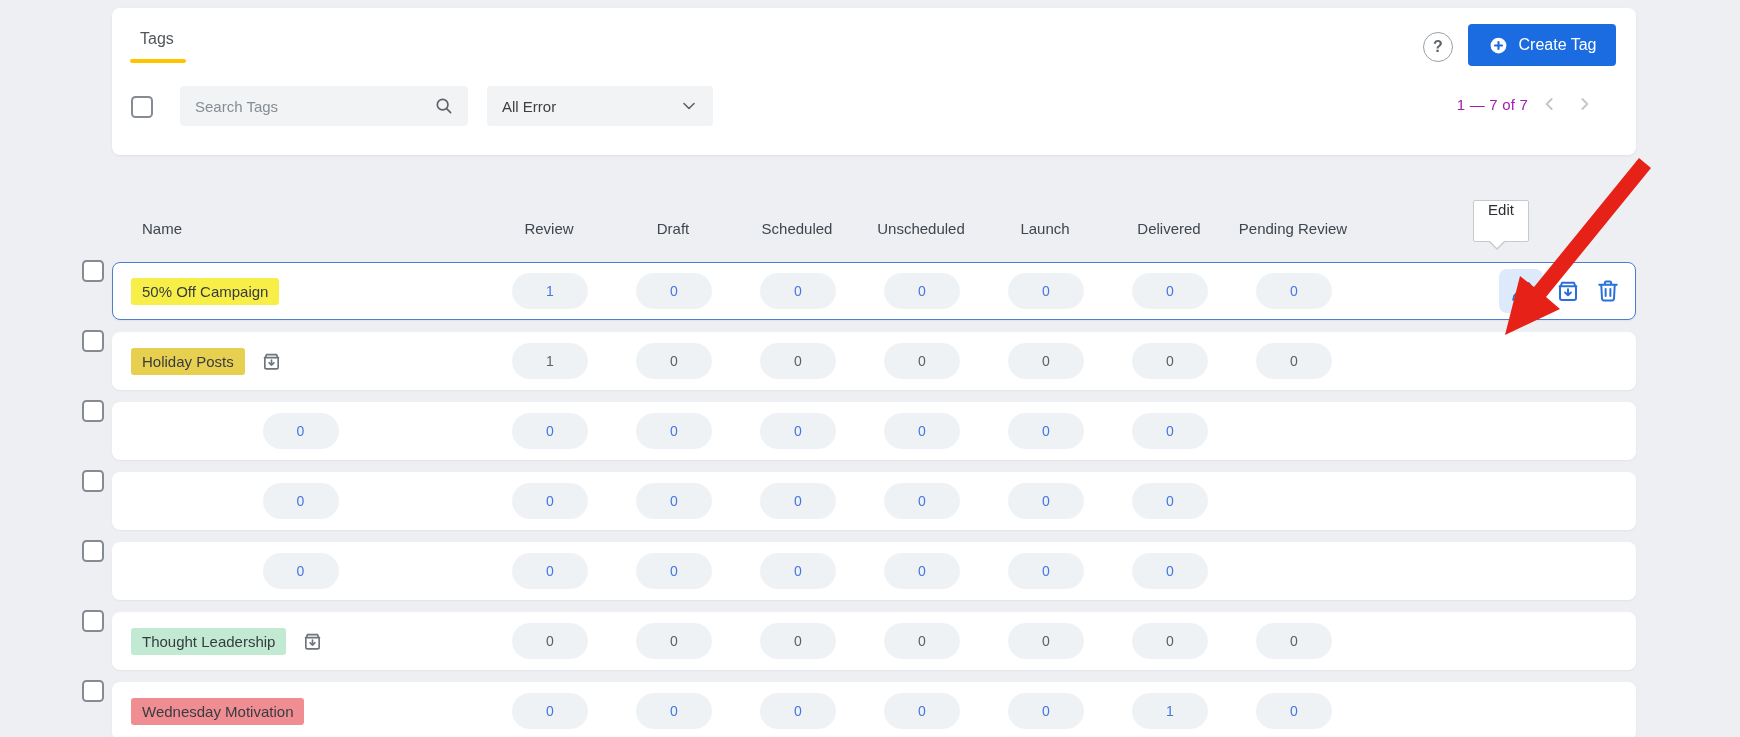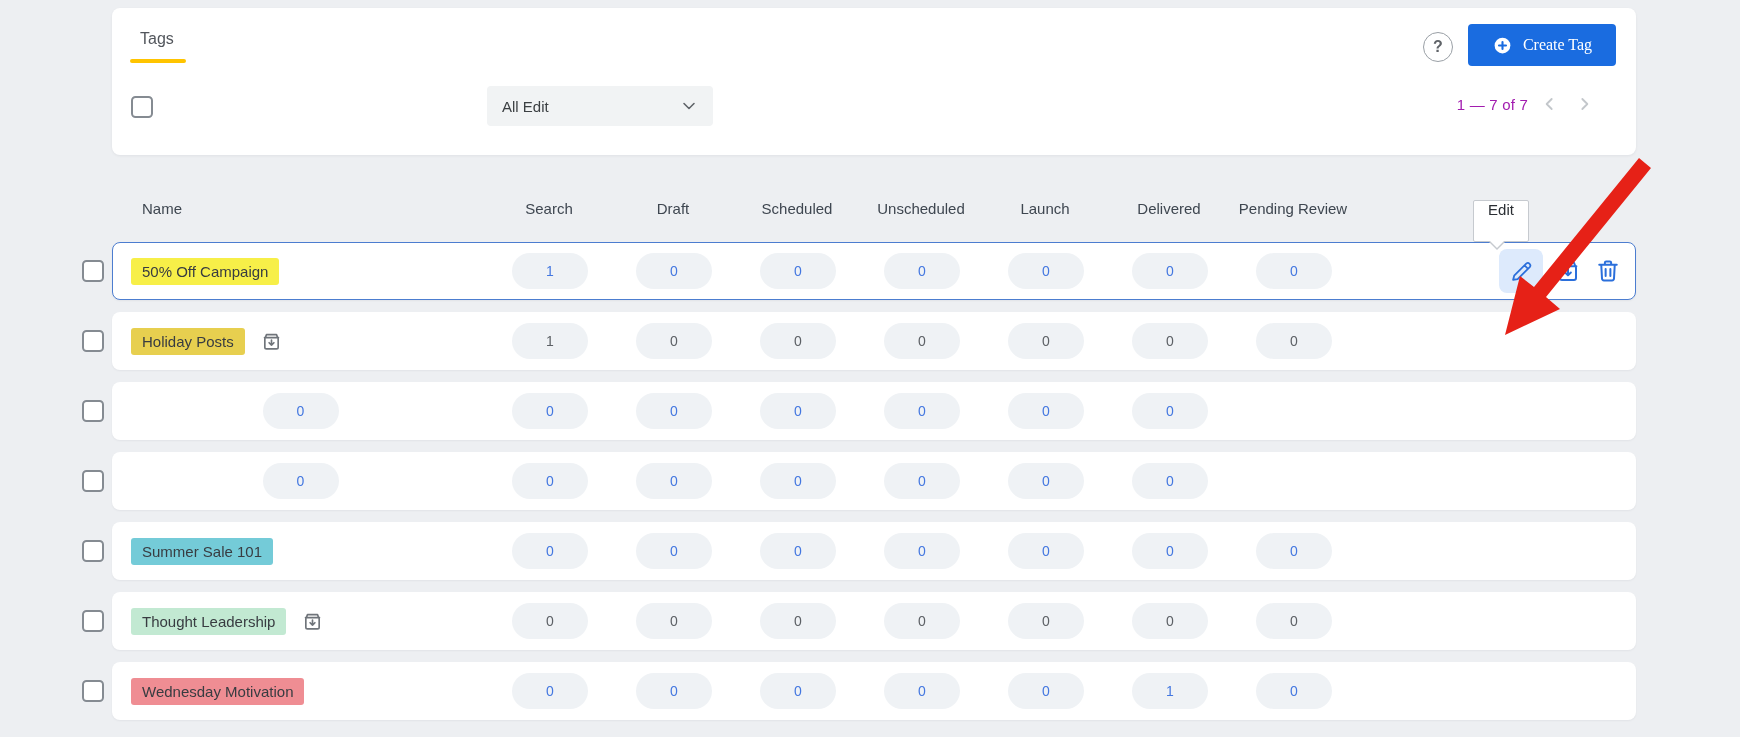--- a/index.html
+++ b/index.html
@@ -48,34 +48,35 @@
   .dropdown .dd-label{font-size:15px;color:#3c4043;padding-left:15px;}
   .dropdown .dd-chevron{display:flex;padding-right:14px;}
   .help-circle{
     position:absolute;left:1311px;top:24px;width:30px;height:30px;box-sizing:border-box;
     border:1.6px solid #9aa0a6;border-radius:50%;display:flex;align-items:center;
     justify-content:center;font-size:16px;font-weight:600;color:#5f6368;cursor:pointer;
   }
   .create-btn{
     position:absolute;left:1356px;top:16px;width:148px;height:42px;border:none;
     border-radius:4px;display:flex;align-items:center;justify-content:center;gap:10px;
-    color:#fff;font-size:16px;font-weight:500;font-family:Liberation Serif, serif;
+    color:#fff;font-size:16px;font-weight:500;font-family:Liberation Sans, sans-serif;
     cursor:pointer;
   }
   .pagination{
     position:absolute;right:40px;top:84px;display:flex;align-items:center;gap:10px;
   }
   .pagination .range{font-size:15px;color:#a21caf;letter-spacing:.2px;}
   .page-chevron{display:flex;cursor:pointer;padding:2px;}
 
   
   .grid-cols{
     display:grid;
     grid-template-columns:375px repeat(7,124px) 1fr;
     align-items:center;
+    margin-top:20px;
   }
   .header-row{
     position:absolute;left:112px;top:194px;width:1524px;height:28px;
   }
   .header-cell{font-size:15px;color:#3e4650;text-align:center;}
   .header-cell.name{text-align:left;padding-left:30px;}
 
   .rows-container{position:absolute;left:112px;top:242px;width:1524px;}
   .row-wrap{position:relative;height:58px;margin-bottom:12px;}
   .row-checkbox{position:absolute;left:-30px;top:18px;}
@@ -128,23 +129,32 @@
 <body style="background: rgb(237, 239, 242);">
 
 <div class="stage">
 
   <div class="top-card">
     <div class="tab">Tags</div>
     <div class="tab-underline" style="background: rgb(255, 196, 0);"></div>
 
     <div class="toolbar-checkbox"></div>
 
+    <div class="search-box">
+      <input type="text" value="" placeholder="Search Tags" style="">
+      <span class="mag">
+        <svg width="22" height="22" viewBox="0 0 24 24" fill="none" stroke="#5f6368" stroke-width="1.8" stroke-linecap="round">
+          <circle cx="10.5" cy="10.5" r="5.8"></circle>
+            <line x1="14.8" y1="14.8" x2="19.2" y2="19.2"></line>
+        </svg>
+      </span>
+    </div>
 
     <div class="dropdown">
-      <span class="dd-label">All Edit</span>
+      <span class="dd-label">All Error</span>
       <span class="dd-chevron">
         <svg width="20" height="20" viewBox="0 0 24 24" fill="none" stroke="#5f6368" stroke-width="1.9" stroke-linecap="round" stroke-linejoin="round">
           <polyline points="6,9 12,15 18,9"></polyline>
         </svg>
       </span>
     </div>
 
     <div class="help-circle">?</div>
 
     <button class="create-btn" id="create-btn" style="background: rgb(26, 108, 224);">
@@ -167,21 +177,21 @@
       <span class="page-chevron">
         <svg width="20" height="20" viewBox="0 0 24 24" fill="none" stroke="#c3c7cb" stroke-width="2.2" stroke-linecap="round" stroke-linejoin="round">
           <polyline points="10,6 16,12 10,18"></polyline>
         </svg>
       </span>
     </div>
   </div>
 
   <div class="header-row grid-cols" id="header-row">
     <div class="header-cell name">Name</div>
-  <div class="header-cell">Search</div>
+  <div class="header-cell">Review</div>
       <div class="header-cell">Draft</div>
       <div class="header-cell">Scheduled</div>
       <div class="header-cell">Unscheduled</div>
       <div class="header-cell">Launch</div>
       <div class="header-cell">Delivered</div>
       <div class="header-cell">Pending Review</div>
     </div>
 
   <div class="rows-container" id="rows-container">
       <div class="row-wrap">
@@ -321,23 +331,20 @@
           </div>
           <div class="count-cell">
             <span class="count-pill blue">0</span>
           </div>
           <div class="actions-cell"></div>
         </div>
       </div>
       <div class="row-wrap">
         <div class="row-checkbox"></div>
         <div class="row-card grid-cols">
-          <div class="name-cell">
-            <span class="tag-chip" style="background: rgb(116, 203, 216);">Summer Sale 101</span>
-          </div>
           <div class="count-cell">
             <span class="count-pill blue">0</span>
           </div>
           <div class="count-cell">
             <span class="count-pill blue">0</span>
           </div>
           <div class="count-cell">
             <span class="count-pill blue">0</span>
           </div>
           <div class="count-cell">

